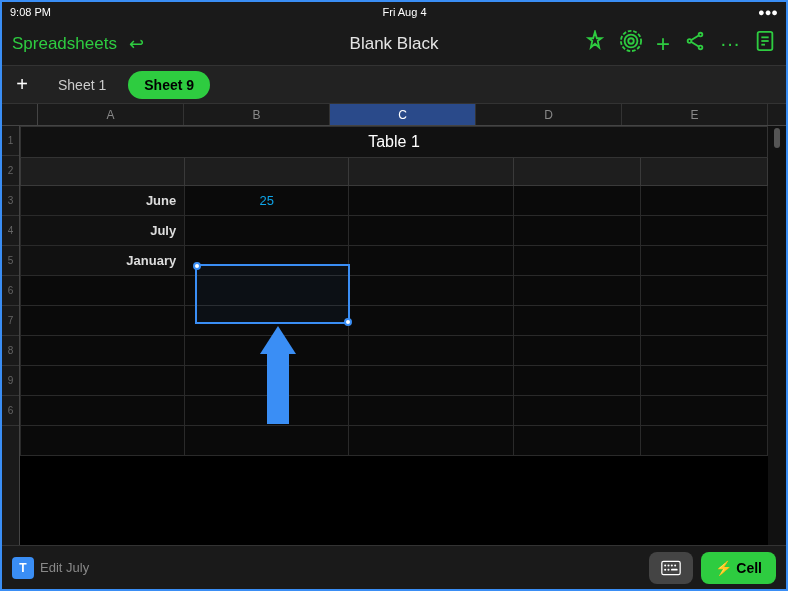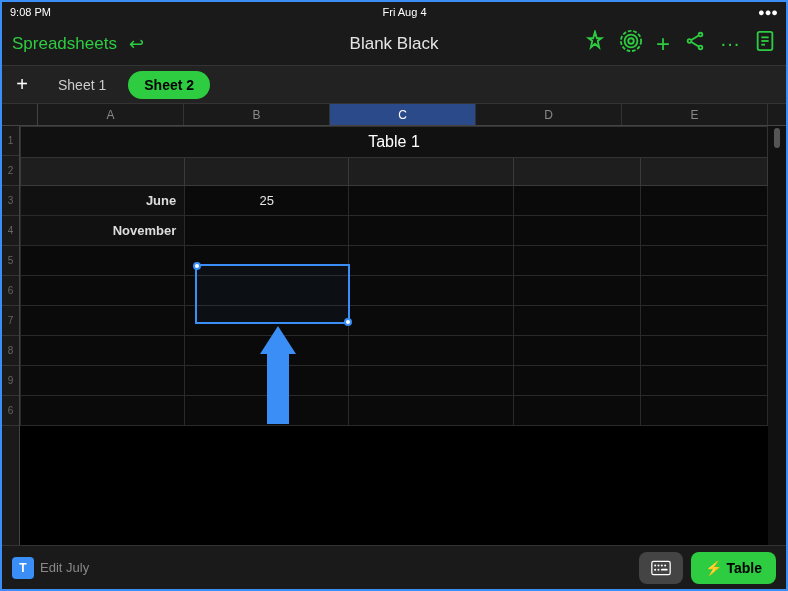--- a/index.html
+++ b/index.html
@@ -212,21 +212,21 @@
     td.label-cell {
       text-align: right;
       padding-right: 8px;
       font-weight: 600;
       color: #ddd;
       background: #111;
     }
 
     td.value-cell {
       text-align: center;
-      color: #e5e5e5;
+      color: #0ea5e9;
     }
 
     td.col-a {
       width: 160px;
     }
     td.col-b {
       width: 160px;
     }
     td.col-c {
       width: 160px;
@@ -390,21 +390,21 @@
         <line x1="8" y1="12" x2="16" y2="12"></line>
         <line x1="8" y1="16" x2="12" y2="16"></line>
       </svg>
     </span>
   </div>
 </div>
 
 <div id="tab-bar">
   <div class="add-tab-btn">+</div>
   <div class="sheet-tab inactive">Sheet 1</div>
-  <div class="sheet-tab active">Sheet 2</div>
+  <div class="sheet-tab active">Sheet 9</div>
 </div>
 
 <div id="sheet-area">
 
   <div id="col-header-row">
     <div class="col-corner"></div>
     <div class="col-header">A</div>
     <div class="col-header">B</div>
     <div class="col-header highlighted">C</div>
     <div class="col-header">D</div>
@@ -451,21 +451,28 @@
         </tr>
 
         <tr>
           <td class="label-cell col-a">June</td>
           <td class="value-cell col-b">25</td>
           <td class="col-c"></td>
           <td class="col-d"></td>
           <td></td>
         </tr>
         <tr>
-          <td class="label-cell col-a">November</td>
+          <td class="label-cell col-a">July</td>
+          <td class="col-b"></td>
+          <td class="col-c"></td>
+          <td class="col-d"></td>
+          <td></td>
+        </tr>
+        <tr>
+          <td class="label-cell col-a">January</td>
           <td class="col-b"></td>
           <td class="col-c"></td>
           <td class="col-d"></td>
           <td></td>
         </tr>
         <tr>
           <td class="col-a"></td>
           <td class="col-b"></td>
           <td class="col-c"></td>
           <td class="col-d"></td>
@@ -539,16 +546,16 @@
         <line x1="9" y1="6" x2="9" y2="6" stroke-width="2.5" stroke-linecap="round"></line>
         <line x1="13" y1="6" x2="13" y2="6" stroke-width="2.5" stroke-linecap="round"></line>
         <line x1="17" y1="6" x2="17" y2="6" stroke-width="2.5" stroke-linecap="round"></line>
         <line x1="5" y1="11" x2="5" y2="11" stroke-width="2.5" stroke-linecap="round"></line>
         <line x1="9" y1="11" x2="9" y2="11" stroke-width="2.5" stroke-linecap="round"></line>
         <line x1="13" y1="11" x2="19" y2="11" stroke-width="2" stroke-linecap="round"></line>
       </svg>
     </button>
     <button class="btn-cell">
       <span class="lightning">⚡</span>
-      <span>Table</span>
+      <span>Cell</span>
     </button>
   </div>
 </div>
 
 </body></html>

